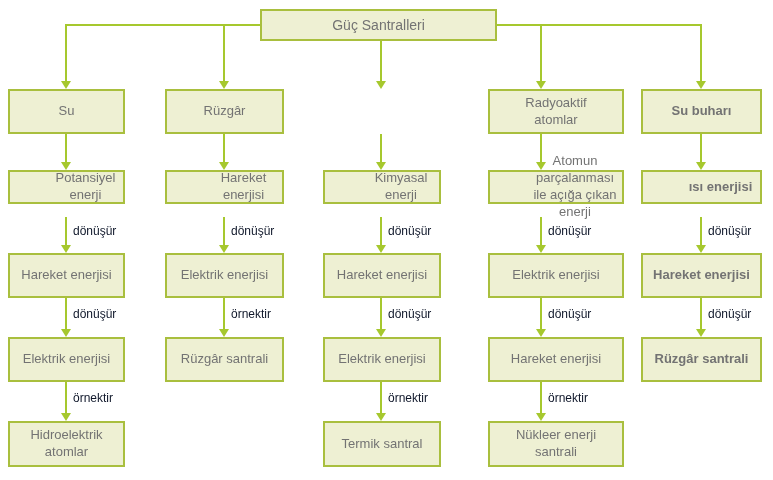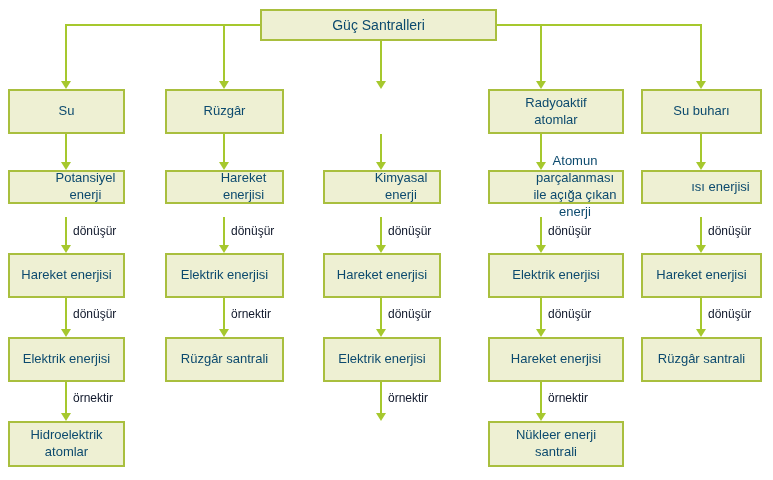--- a/index.html
+++ b/index.html
@@ -4,28 +4,28 @@
 <style>
   html,body{margin:0;padding:0;background:#ffffff;}
   .canvas{
     position:relative;width:773px;height:480px;background:#ffffff;
     font-family:"Liberation Sans",sans-serif;color:#3e3e3e;overflow:hidden;
   }
   .box{
     position:absolute;box-sizing:border-box;
     background:#eef0d3;border:2px solid #a9bf3e;
     display:flex;align-items:center;justify-content:center;
-    text-align:center;font-size:13px;line-height:1.3;color:#0c4a6e;
+    text-align:center;font-size:13px;line-height:1.3;color:#737373;
     padding:2px 4px;
   }
   .title{left:260px;top:9px;width:237px;height:32px;font-size:14px;}
   
   .x1{left:8px;width:117px;}  .x2{left:165px;width:119px;text-align:center;}
   .x3{left:323px;width:118px;}.x4{left:488px;width:136px;}
-  .x5{left:641px;width:121px;}
+  .x5{left:641px;width:121px;font-weight:bold;}
   
   .r1{top:89px;height:45px;}  .r2{top:170px;height:34px;padding-left:42px;}
   .r3{top:253px;height:45px;} .r4{top:337px;height:45px;}
   .r5{top:421px;height:46px;}
   .narrow{padding:2px 24px;}
   
   .hline{position:absolute;left:66px;top:24px;width:636px;height:2px;background:#a6c82e;}
   .vline{position:absolute;width:2px;background:#a6c82e;}
   .ah{position:absolute;width:0;height:0;
       border-left:5px solid transparent;border-right:5px solid transparent;
@@ -100,20 +100,21 @@
   <div class="ah hc3 ah2"></div>
   <div class="elabel tc3 lbl2">dönüşür</div>
   <div class="box x3 r3">Hareket enerjisi</div>
   <div class="vline lc3 seg3"></div>
   <div class="ah hc3 ah3"></div>
   <div class="elabel tc3 lbl3">dönüşür</div>
   <div class="box x3 r4">Elektrik enerjisi</div>
   <div class="vline lc3 seg4"></div>
   <div class="ah hc3 ah4"></div>
   <div class="elabel tc3 lbl4">örnektir</div>
+  <div class="box x3 r5">Termik santral</div>
 
   <div class="box x4 r1 narrow">Radyoaktif atomlar</div>
   <div class="vline lc4 seg1"></div>
   <div class="ah hc4 ah1"></div>
   <div class="box x4 r2">Atomun parçalanması ile açığa çıkan enerji</div>
   <div class="vline lc4 seg2"></div>
   <div class="ah hc4 ah2"></div>
   <div class="elabel tc4 lbl2">dönüşür</div>
   <div class="box x4 r3">Elektrik enerjisi</div>
   <div class="vline lc4 seg3"></div>

